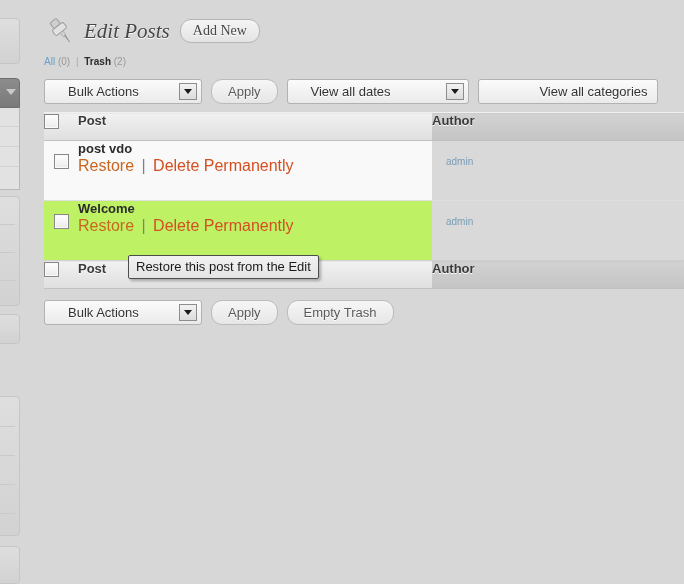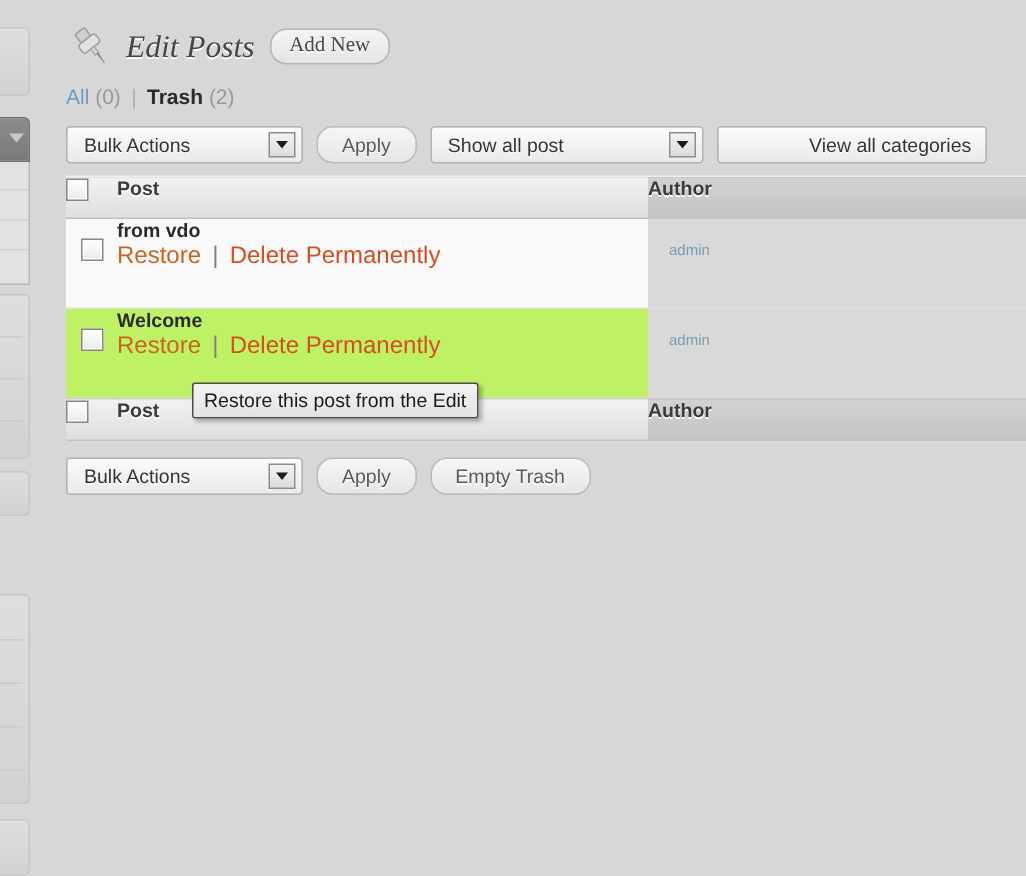--- a/index.html
+++ b/index.html
@@ -119,21 +119,21 @@
     padding: 3px 12px 4px;
     line-height: 15px;
     text-shadow: 0 1px 0 #fff;
     cursor: pointer;
   }
 
   
   .subsubsub {
     margin: 0;
     padding: 8px 0 6px 22px;
-    font-size: 14px;
+    font-size: 10px;
     color: #999;
   }
   .subsubsub a { text-decoration: none; }
   .subsubsub .lnk-all { color: #6a9ec5; }
   .subsubsub .lnk-trash { color: #2b2b2b; font-weight: bold; }
   .subsubsub .cnt { color: #999; font-weight: normal; }
   .subsubsub .divider { color: #adadad; padding: 0 3px; }
 
   
   .tablenav {
@@ -147,21 +147,21 @@
     position: relative;
     display: inline-block;
     background: linear-gradient(to bottom, #fbfbfb, #eaeaea);
     border: 1px solid #b2b2b2;
     border-radius: 3px;
     height: 25px;
     line-height: 23px;
     box-sizing: border-box;
     font-size: 13px;
     color: #333;
-    padding: 0 30px 0 11px;
+    padding: 0 30px 0 23px;
     cursor: pointer;
     text-shadow: 0 1px 0 #fff;
   }
   .wp-select .arrow-box {
     position: absolute;
     right: 4px;
     top: 3px;
     width: 18px;
     height: 17px;
     background: linear-gradient(to bottom, #f2f2f2, #dcdcdc);
@@ -365,21 +365,21 @@
 
   <div class="tablenav top">
     <span class="wp-select" style="width:158px;">
       <span>Bulk Actions</span>
       <span class="arrow-box">
           <i></i>
         </span>
     </span>
     <span class="wp-btn">Apply</span>
     <span class="wp-select" style="width:182px;">
-      <span>Show all post</span>
+      <span>View all dates</span>
       <span class="arrow-box">
           <i></i>
         </span>
     </span>
     <span class="wp-select no-arrow" style="width:180px;">
       <span>View all categories</span>
     </span>
   </div>
 
   <div class="table-wrap">
@@ -392,21 +392,21 @@
           <th class="col-post col-post-head">Post</th>
           <th class="col-auth">Author</th>
         </tr>
       </thead>
       <tbody>
         <tr class="row-alt">
           <td class="col-cb cb-cell">
             <span class="wp-checkbox"></span>
           </td>
           <td class="col-post">
-            <span class="post-title">from vdo</span>
+            <span class="post-title">post vdo</span>
             <span class="row-actions">
               <a class="act-restore">Restore</a>
               <span class="sep">|</span>
               <a class="act-delete">Delete Permanently</a>
             </span>
           </td>
           <td class="col-auth auth-cell">
             <a class="author-link">admin</a>
           </td>
         </tr>

